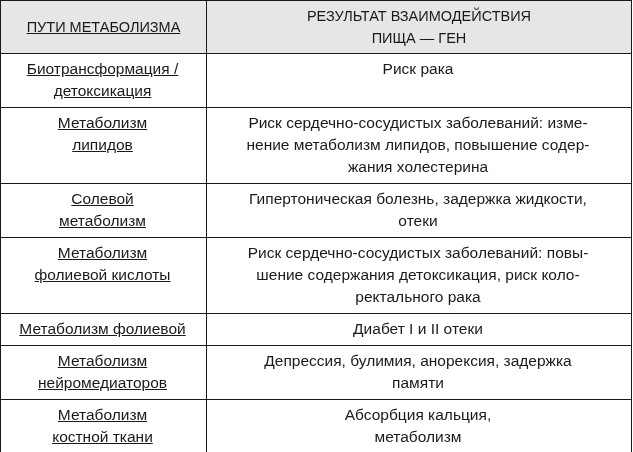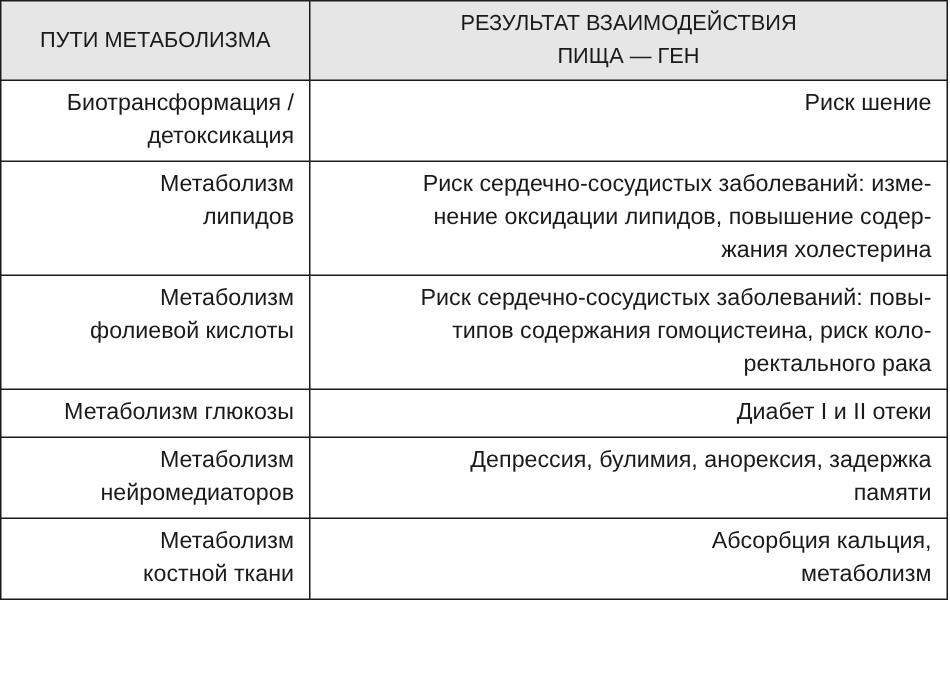--- a/index.html
+++ b/index.html
@@ -10,68 +10,74 @@
     border-collapse: collapse;
     font-family: "Liberation Sans", sans-serif;
     font-size: 15.5px;
     color: #1a1a1a;
     line-height: 22px;
   }
   table.doc td, table.doc th {
     border: 1.5px solid #1a1a1a;
     vertical-align: top;
     padding: 4px 10px 5px 8px;
-    text-align: right;
+    text-align: center;
     font-weight: normal;
   }
   table.doc th {
     background: #e6e6e6;
     vertical-align: middle;
     text-align: center;
     font-size: 14.5px;
     padding: 4px 6px;
     height: 45px;
     box-sizing: border-box;
   }
-  .col1 { width: 187px; }
+  .col1 { width: 187px; text-decoration: underline; }
   .cell-text { white-space: pre-line; }
 </style>
 </head>
 <body>
 
 <table class="doc">
   <thead>
     <tr>
       <th class="col1 cell-text">ПУТИ МЕТАБОЛИЗМА</th>
       <th class="cell-text">РЕЗУЛЬТАТ ВЗАИМОДЕЙСТВИЯ
 ПИЩА — ГЕН</th>
     </tr>
   </thead>
   <tbody>
     <tr>
       <td class="col1 cell-text">Биотрансформация /
 детоксикация</td>
-      <td class="cell-text">Риск шение</td>
+      <td class="cell-text">Риск рака</td>
     </tr>
     <tr>
       <td class="col1 cell-text">Метаболизм
 липидов</td>
       <td class="cell-text">Риск сердечно-сосудистых заболеваний: изме-
-нение оксидации липидов, повышение содер-
+нение метаболизм липидов, повышение содер-
 жания холестерина</td>
+    </tr>
+    <tr>
+      <td class="col1 cell-text">Солевой
+метаболизм</td>
+      <td class="cell-text">Гипертоническая болезнь, задержка жидкости,
+отеки</td>
     </tr>
     <tr>
       <td class="col1 cell-text">Метаболизм
 фолиевой кислоты</td>
       <td class="cell-text">Риск сердечно-сосудистых заболеваний: повы-
-типов содержания гомоцистеина, риск коло-
+шение содержания детоксикация, риск коло-
 ректального рака</td>
     </tr>
     <tr>
-      <td class="col1 cell-text">Метаболизм глюкозы</td>
+      <td class="col1 cell-text">Метаболизм фолиевой</td>
       <td class="cell-text">Диабет I и II отеки</td>
     </tr>
     <tr>
       <td class="col1 cell-text">Метаболизм
 нейромедиаторов</td>
       <td class="cell-text">Депрессия, булимия, анорексия, задержка
 памяти</td>
     </tr>
     <tr>
       <td class="col1 cell-text">Метаболизм

